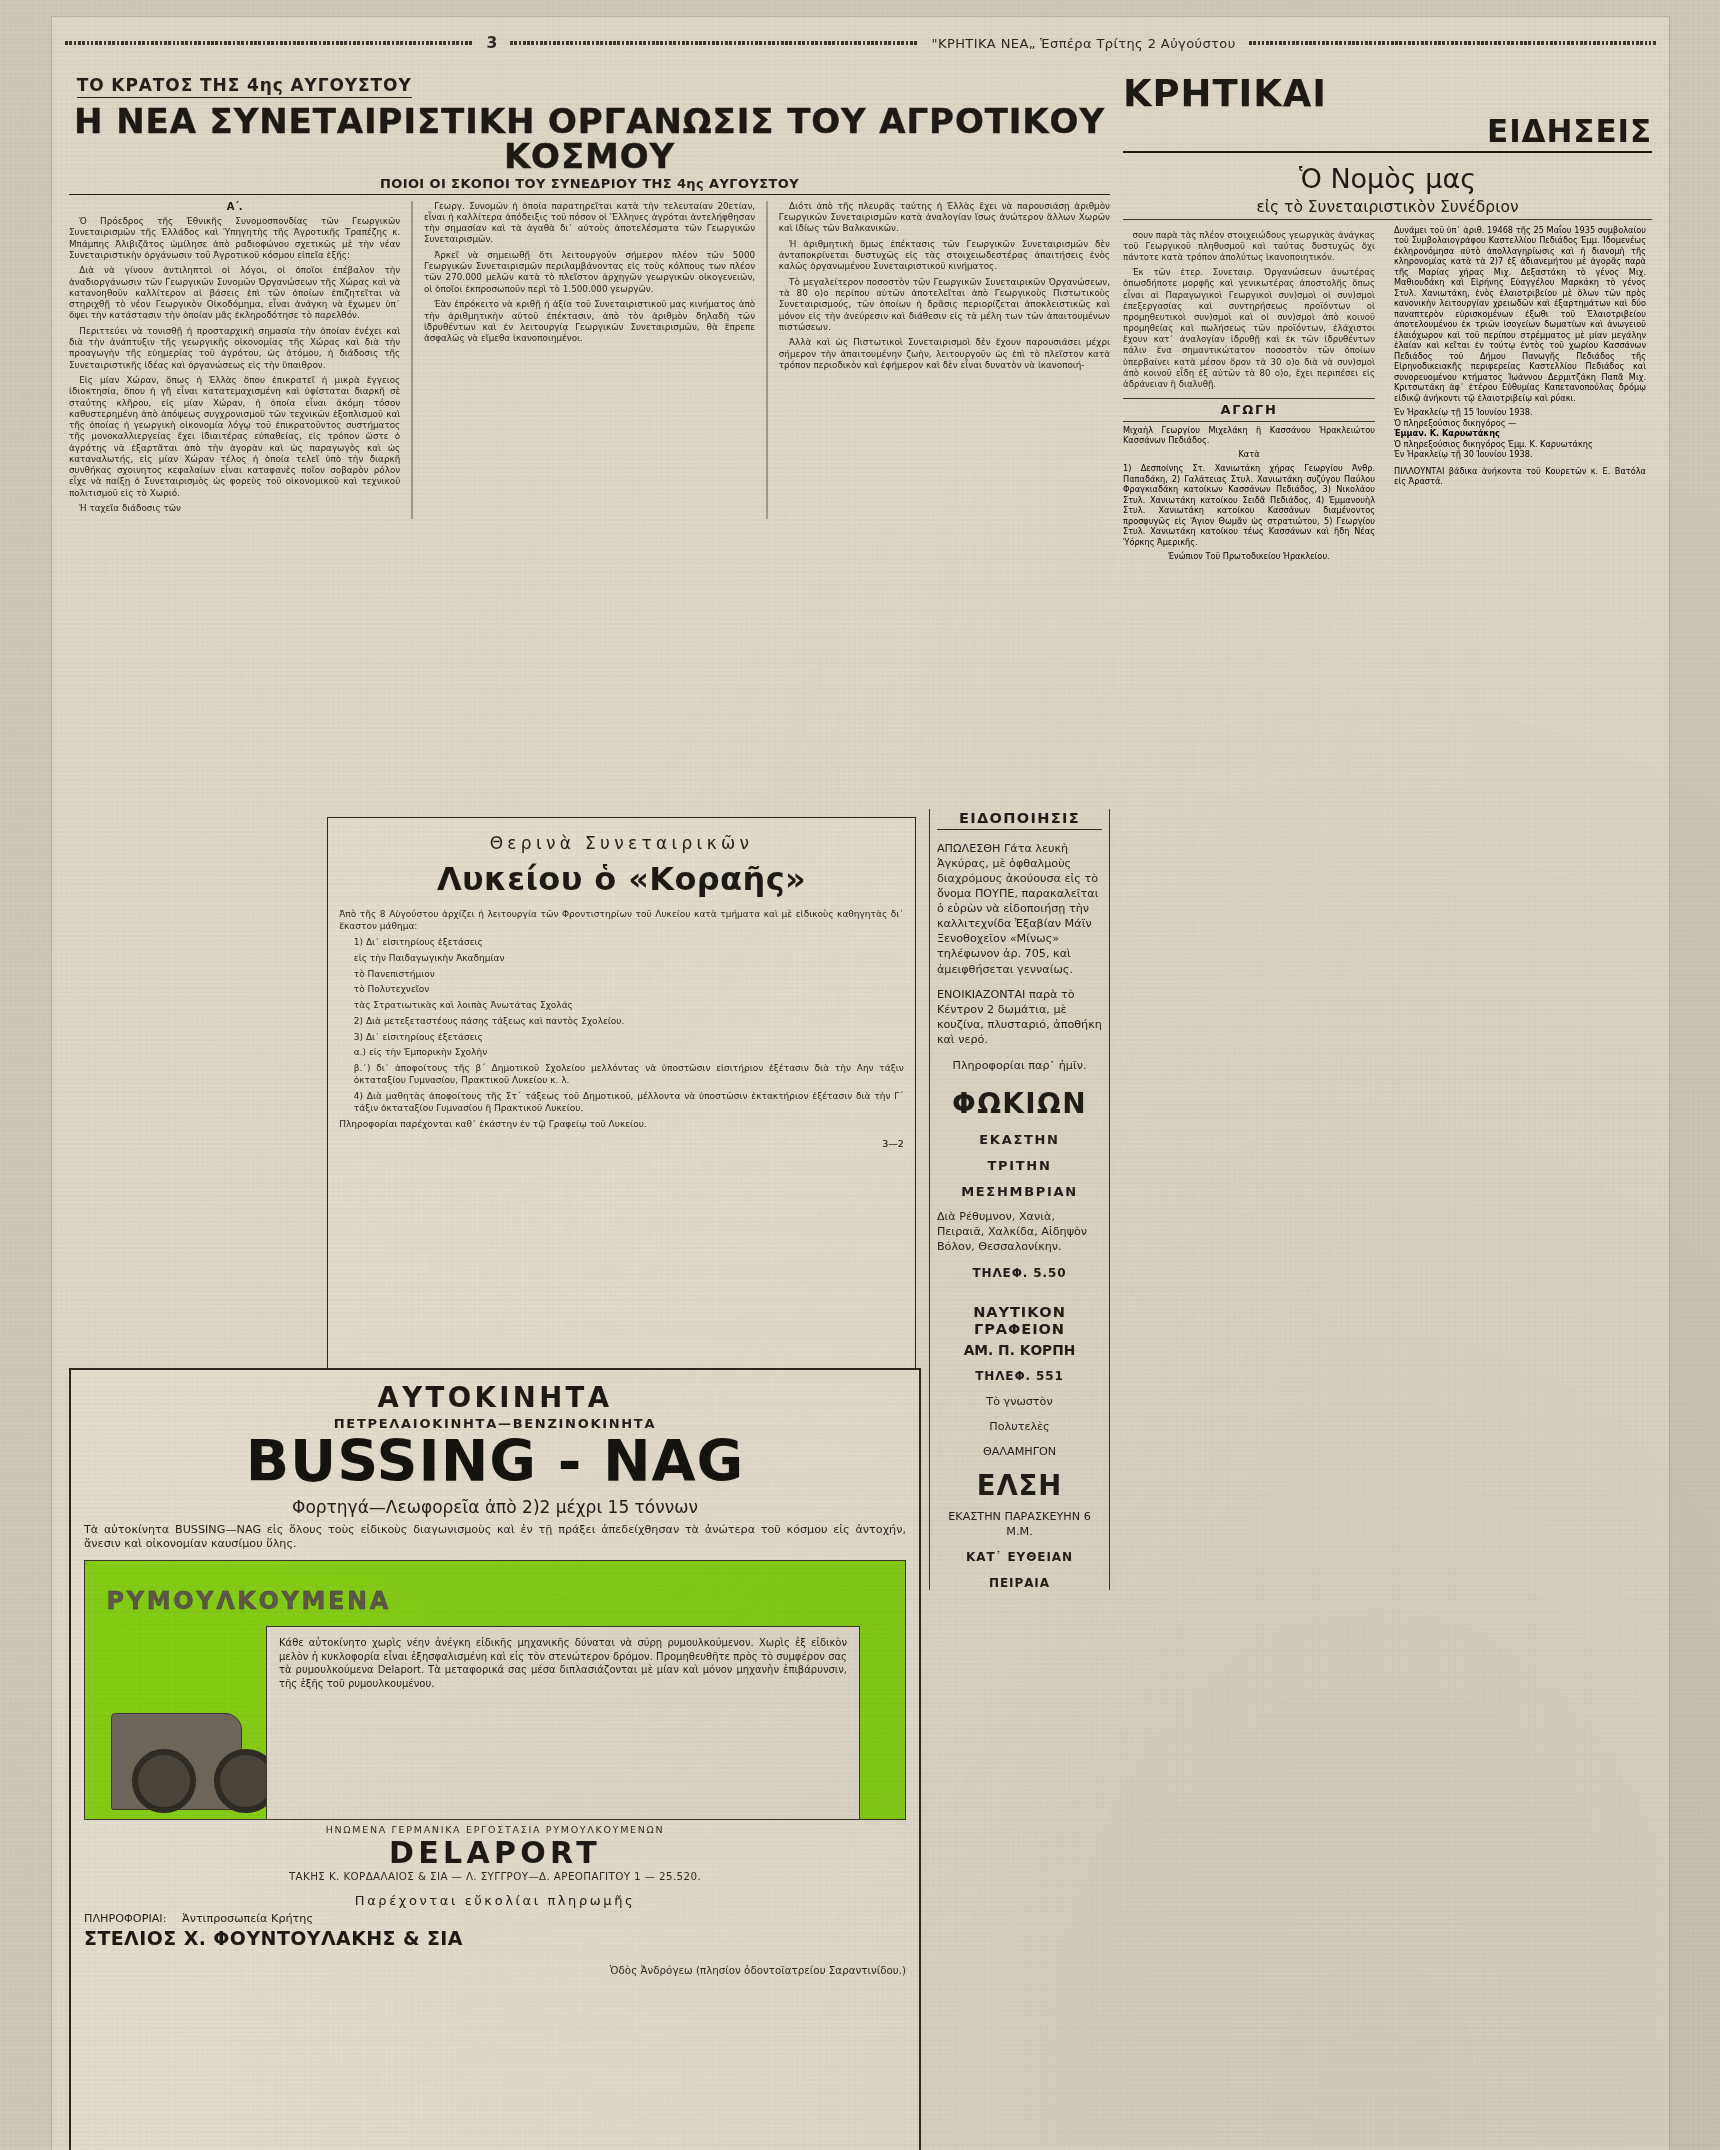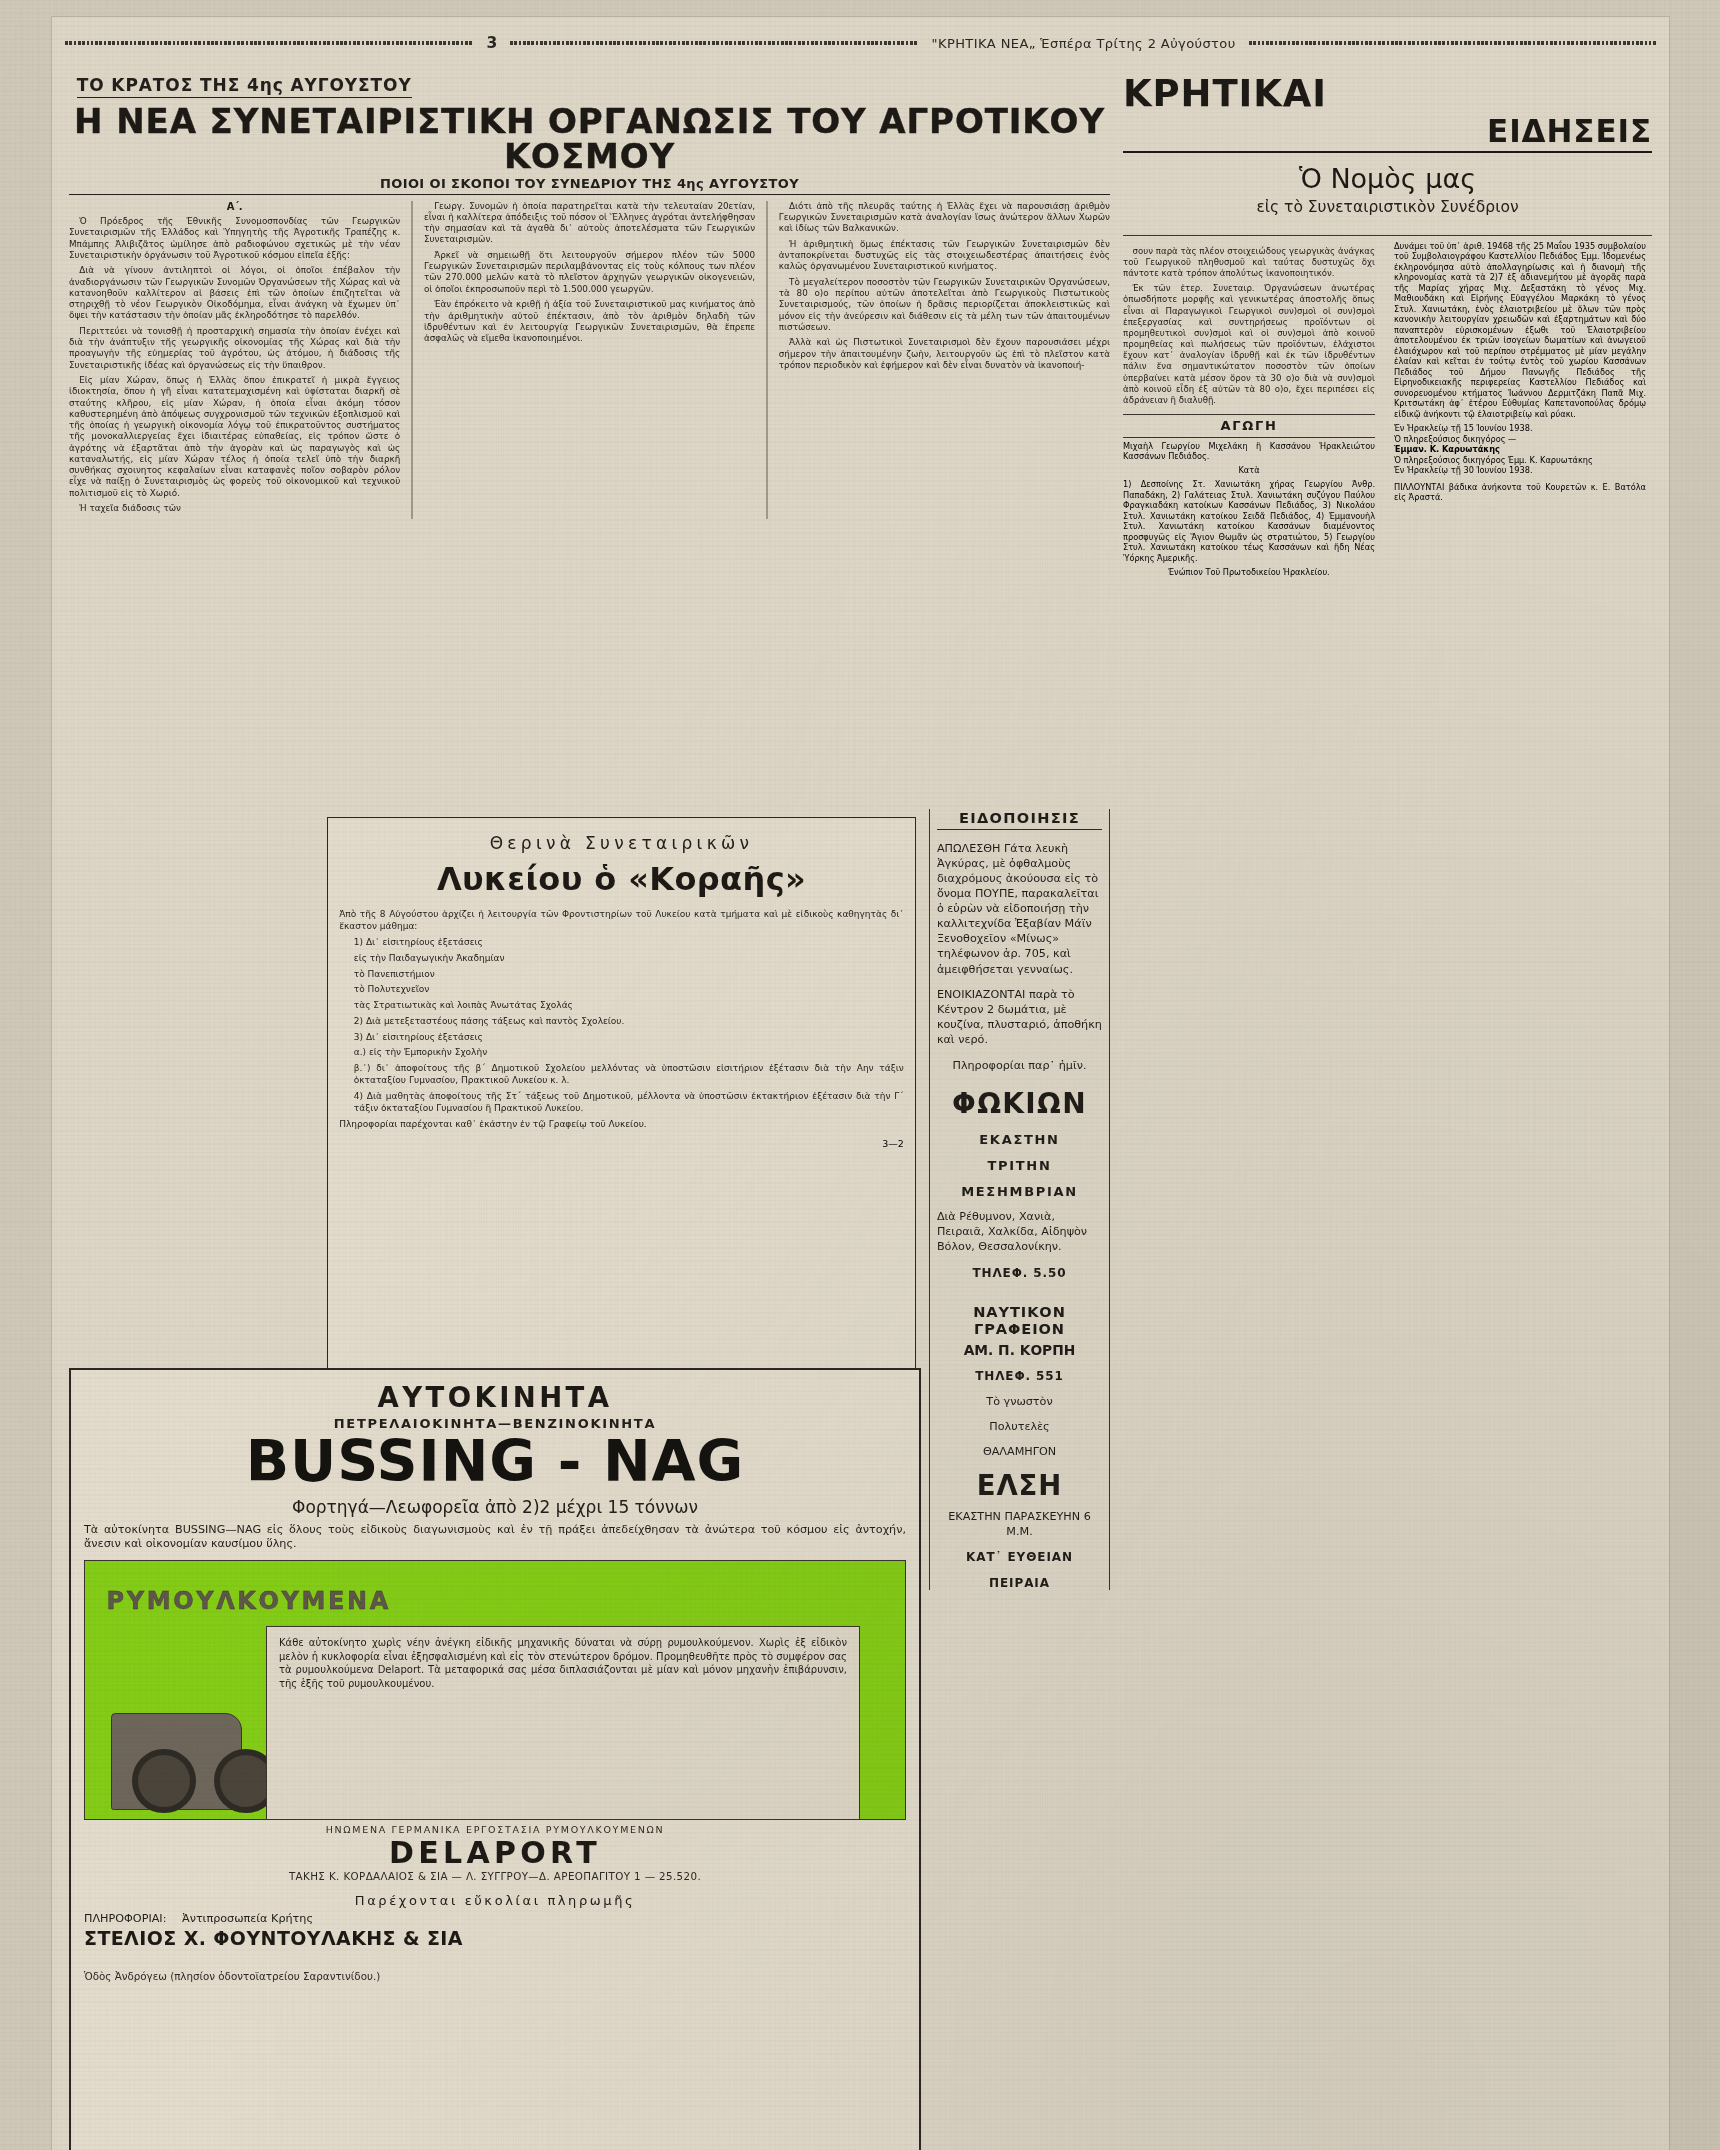--- a/index.html
+++ b/index.html
@@ -100,21 +100,21 @@
   .truck .silhouette{position:absolute;left:26px;bottom:8.6px;width:129px;height:95px;background:#6e665a;border:1.7px solid #3a352d;border-radius:4.3px 17px 2.6px 2.6px;}
   .delaport{
     margin-top:4.3px;text-align:center;
   }
   .delaport .dl1{font-size:9.5px;letter-spacing:1.7px;color:#2d2923;}
   .delaport .dl2{font-size:30px;font-weight:bold;letter-spacing:4.3px;color:#1d1a16;}
   .delaport .dl3{font-size:10.3px;letter-spacing:0.4px;color:#2d2923;}
   .ad-bussing .parex{text-align:center;font-size:13px;margin-top:11.2px;letter-spacing:2.6px;color:#23201c;}
   .ad-bussing .info{font-size:11.2px;margin-top:4.3px;color:#23201c;}
   .ad-bussing .dealer{font-size:19px;font-weight:bold;margin-top:1.7px;color:#1d1a16;letter-spacing:0.4px;}
-  .ad-bussing .addr{font-size:10.3px;margin-top:21px;text-align:left;color:#2d2923;}
+  .ad-bussing .addr{font-size:10.3px;margin-top:15px;text-align:right;color:#2d2923;}
   
   .col4{
     position:absolute;left:929px;top:809px;width:181px;
     border-left:1.3px solid #3a352d;border-right:1.3px solid #3a352d;padding:0 6.9px;box-sizing:border-box;
     text-align:center;color:#201d19;
   }
   .col4 .eid{font-size:14.6px;font-weight:bold;letter-spacing:1.3px;border-bottom:1.3px solid #2c2822;padding-bottom:3.4px;}
   .col4 .fokion{font-size:28px;font-weight:bold;letter-spacing:1.3px;margin-top:14.6px;}
   .col4 .line{font-size:13px;font-weight:bold;letter-spacing:1.7px;margin-top:11.2px;}
   .col4 .small{font-size:11.2px;line-height:1.35;margin-top:10.3px;text-align:left;}
@@ -124,21 +124,21 @@
   .col4 .vert{font-size:27.5px;font-weight:bold;line-height:1.02;margin-top:11.2px;letter-spacing:0.9px;}
   
   .kritikai{
     font-size:37px;font-weight:bold;letter-spacing:0.9px;color:#1d1a16;line-height:1;
   }
   .eidiseis{
     font-size:31px;font-weight:bold;letter-spacing:0.9px;color:#1d1a16;text-align:right;margin-top:0.9px;
     border-bottom:2.2px solid #1d1a16;padding-bottom:2.6px;
   }
   .nomos{font-size:27px;text-align:center;margin-top:9.5px;color:#1d1a16;}
-  .nomos-sub{font-size:15.5px;text-align:center;margin-top:4.3px;color:#23201c;border-bottom:1.3px solid #3a352d;padding-bottom:19px;}
+  .nomos-sub{font-size:15.5px;text-align:center;margin-top:4.3px;color:#23201c;border-bottom:1.3px solid #3a352d;padding-bottom:3px;}
   .r-body{font-size:8.6px;line-height:1.3;text-align:justify;color:#201d19;margin-top:5.2px;}
   .r-body p{margin:0 0 3.9px 0;text-indent:9.5px;}
   .r-head{font-size:13px;font-weight:bold;text-align:center;letter-spacing:1.7px;margin:7.7px 0 3.4px;color:#1d1a16;border-top:1.3px solid #3a352d;border-bottom:1.3px solid #3a352d;padding:3.4px 0;}
   .two-sub{display:flex;gap:19px;margin-top:4.3px;}
   .two-sub .c{width:252px;}
   .tiny{font-size:8.2px;line-height:1.28;text-align:justify;}
 </style>
 </head>
 <body>
 

